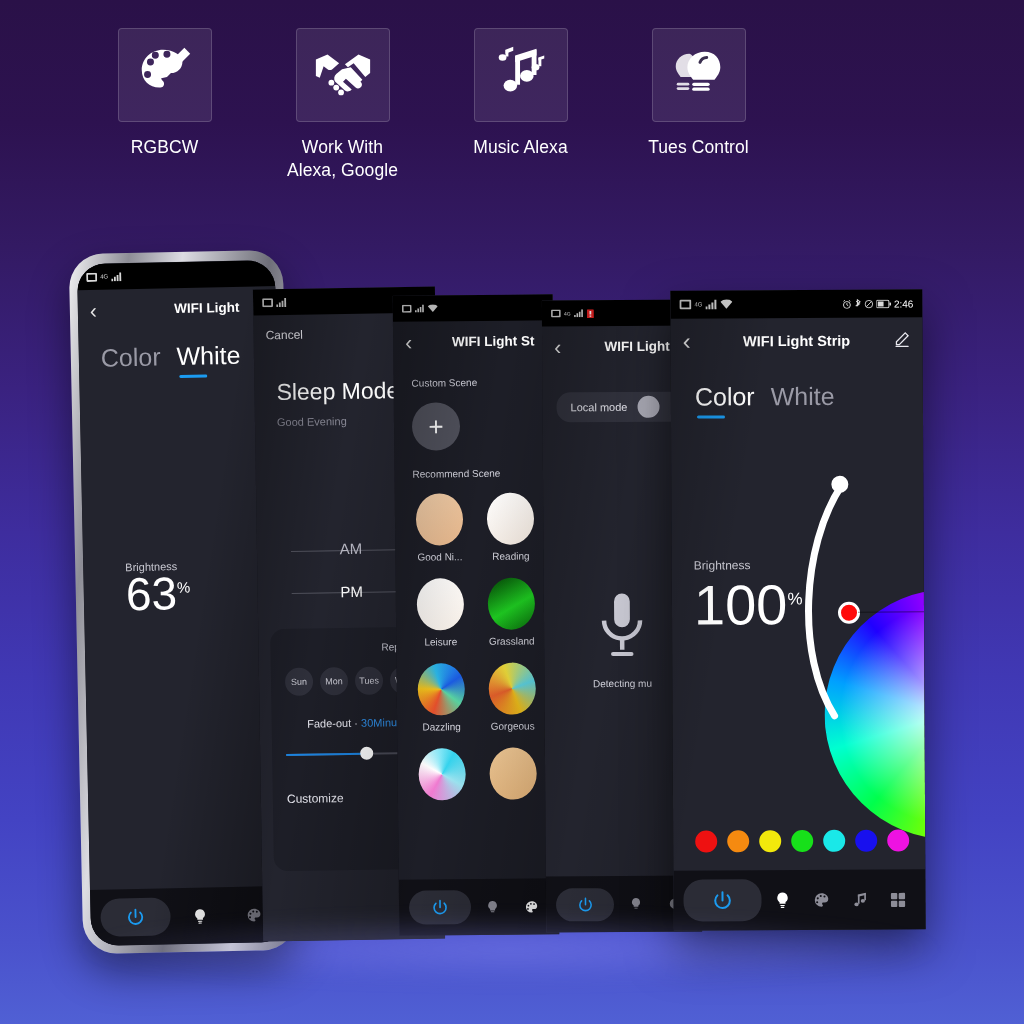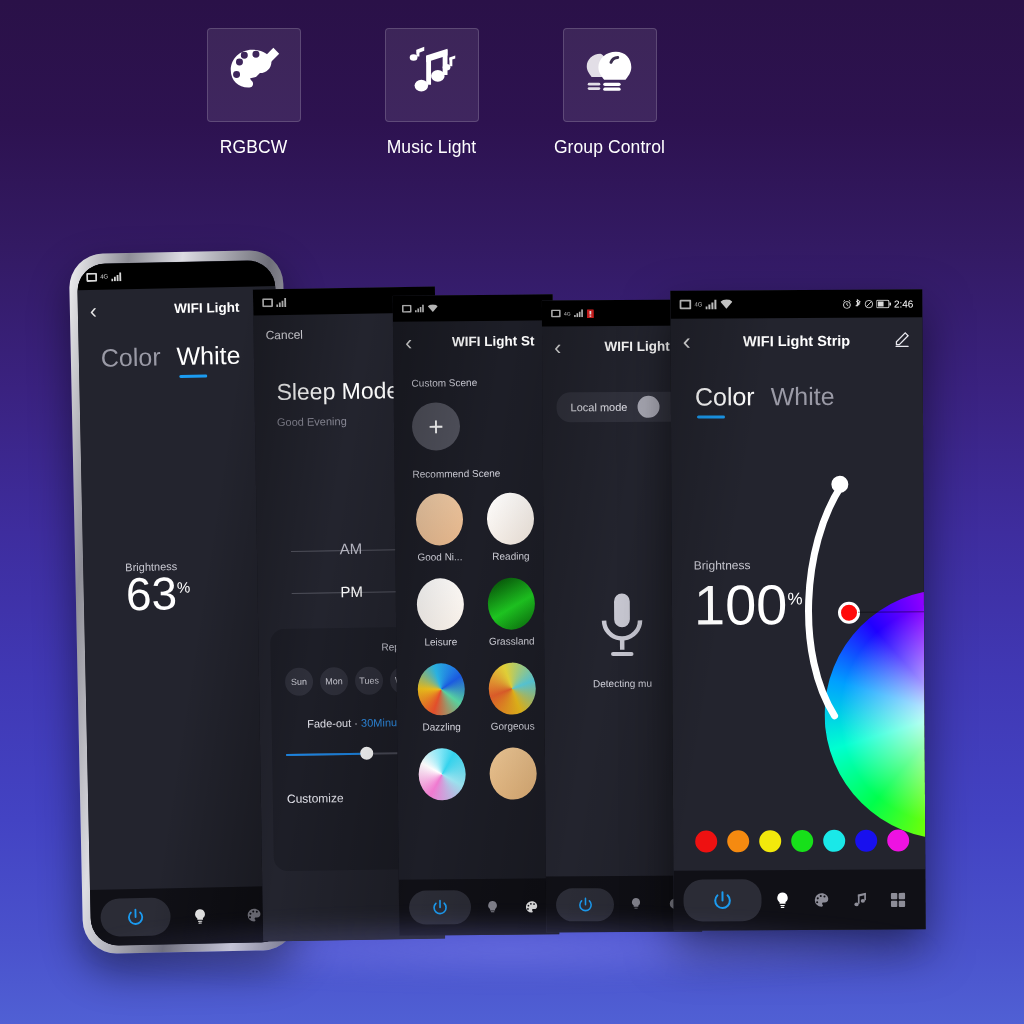--- a/index.html
+++ b/index.html
@@ -131,56 +131,72 @@
         <svg viewBox="0 0 64 64">
           <path d="M30 8C18 8 8 17 8 29c0 11 8 18 18 18 4 0 5-2 5-4 0-3-3-3-3-6 0-3 2-5 5-5h5c7 0 12-5 12-12C50 14 41 8 30 8zm-13 9a3.6 3.6 0 110 7.2 3.6 3.6 0 010-7.2zm-3 13a3.6 3.6 0 110 7.2 3.6 3.6 0 010-7.2zm8-20a3.6 3.6 0 110 7.2A3.6 3.6 0 0122 10zm12-1a3.6 3.6 0 110 7.2A3.6 3.6 0 0134 9z"></path>
           <path d="M52 6l6 6-24 24-8 2 2-8z"></path>
         </svg>
       </span>
     </div>
     <div class="feat-label">RGBCW</div>
   </div>
 
 
+  <div class="feature">
+    <div class="feat-box">
+      <span>
+        <svg viewBox="0 0 64 64">
+          <path d="M4 18l12-5 12 9-7 6a4 4 0 01-5 0l-4-3-4 12-4-2z"></path>
+          <path d="M60 18l-12-5-14 10 3 3 6-4 12 14 5-4z"></path>
+          <path d="M31 28l-6 5a6 6 0 00-1 8l10 9a5 5 0 007-1l-9-8 3-3 10 9a4 4 0 006-5l-1-1 2-2-12-13z"></path>
+          <circle cx="20" cy="42" r="3"></circle>
+            <circle cx="25" cy="47" r="3"></circle>
+          <circle cx="30" cy="52" r="3"></circle>
+        </svg>
+      </span>
+    </div>
+    <div class="feat-label">Work With
+Alexa, Google</div>
+  </div>
 
   <div class="feature">
     <div class="feat-box">
       <span>
         <svg viewBox="0 0 64 64">
           <path d="M26 14l22-7v7L26 21z"></path>
           <path d="M26 14v30h5V19zM43 10v24h5V8z"></path>
           <ellipse cx="21" cy="45" rx="7" ry="6"></ellipse>
           <ellipse cx="38" cy="35" rx="7" ry="6"></ellipse>
           <path d="M16 8l8-3v4l-8 3z"></path>
             <path d="M16 8v7h3V10z"></path>
           <ellipse cx="13" cy="16" rx="4" ry="3.4"></ellipse>
           <path d="M50 16l6-2v3l-6 2z"></path>
             <path d="M50 16v9h3v-7z"></path>
           <ellipse cx="47" cy="26" rx="4" ry="3.4"></ellipse>
         </svg>
       </span>
     </div>
-    <div class="feat-label">Music Light</div>
+    <div class="feat-label">Music Alexa</div>
   </div>
 
   <div class="feature">
     <div class="feat-box">
       <span>
         <svg viewBox="0 0 64 64">
           <path d="M22 12c-8 0-14 6-14 13 0 5 3 8 5 11h12c2-3 5-6 5-11 0-7-6-13-8-13z" opacity=".85"></path>
           <path d="M38 10c-10 0-18 7-18 16 0 6 4 10 6 13h22c2-3 6-7 6-13 0-9-6-16-16-16z"></path>
           <rect x="25" y="42" width="18" height="3.4" rx="1.7"></rect>
           <rect x="25" y="47" width="18" height="3.4" rx="1.7"></rect>
           <rect x="9" y="42" width="13" height="3" rx="1.5" opacity=".85"></rect>
           <rect x="9" y="46.6" width="13" height="3" rx="1.5" opacity=".85"></rect>
           <path d="M40 16a8 8 0 00-7 5" stroke="#3b2f4f" stroke-width="3" fill="none" stroke-linecap="round"></path>
         </svg>
       </span>
     </div>
-    <div class="feat-label">Group Control</div>
+    <div class="feat-label">Tues Control</div>
   </div>
 </div>
 
 <div class="stage">
 
   <div style="position:absolute;left:76px;top:252px;width:214px;height:700px;
               border-radius:34px;background:linear-gradient(100deg,#f2f2f4,#8d8d96 18%,#dcdce2 34%,#6e6e78 60%,#c9c9d2 80%,#6a6a74);
               transform:rotate(-1.2deg);box-shadow:0 18px 40px rgba(0,0,0,.45);"></div>
 
   <div class="phone" style="left:84px;top:262px;width:198px;height:682px;border-radius:28px;

